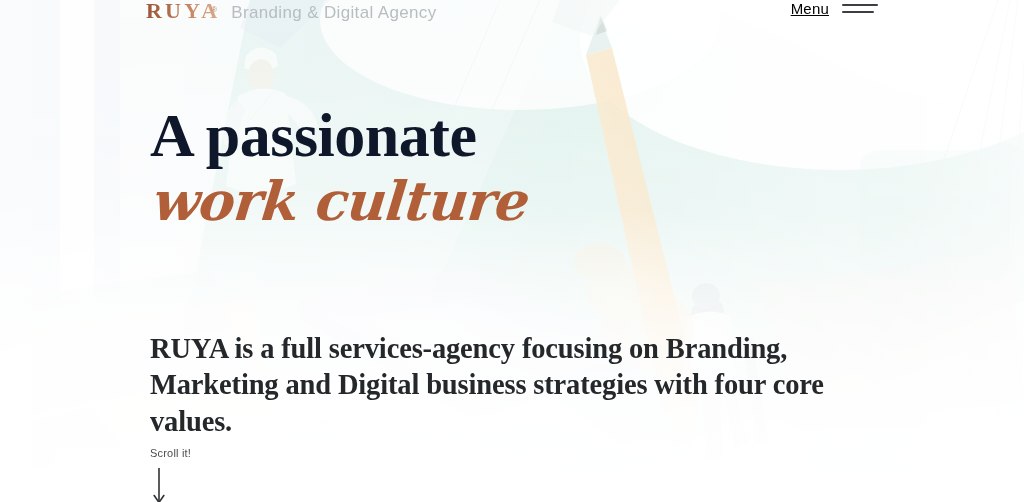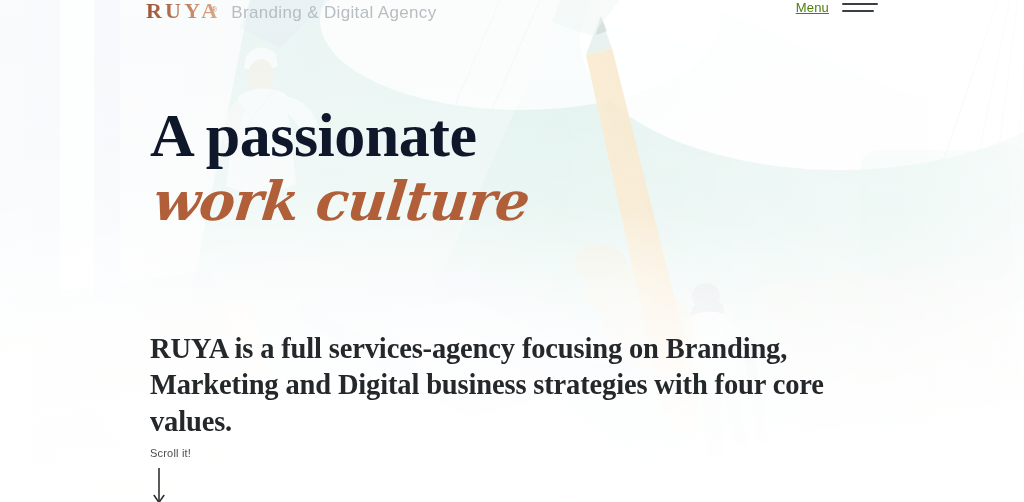--- a/index.html
+++ b/index.html
@@ -57,21 +57,21 @@
     vertical-align:super; font-family:"Liberation Sans", sans-serif;
   }
   .tagline {
     font-size:17px; color:#b7bdc0; letter-spacing:0.35px;
     font-family:"Liberation Sans", sans-serif;
   }
   .menu {
     margin-left:auto; display:flex; align-items:center; gap:13px;
     cursor:pointer; padding-right:110px;
   }
-  .menu-label { font-size:13px; color:#4d7c0f; letter-spacing:0.2px;text-decoration:underline; }
+  .menu-label { font-size:15px; color:#000000; letter-spacing:0.2px;text-decoration:underline; }
   .burger { display:flex; flex-direction:column; gap:5px; width:36px; }
   .burger i { display:block; height:2px; background:#3c3f42; border-radius:1px; }
   .burger i:nth-child(2){ width:32px; }
 
   
   .hero { position:absolute; left:150px; top:104px; z-index:15; }
   .h-line1 {
     font-family:"Liberation Serif", serif;
     font-weight:700; font-size:62px; line-height:1.0;
     color:#0f172a; letter-spacing:-0.5px;

